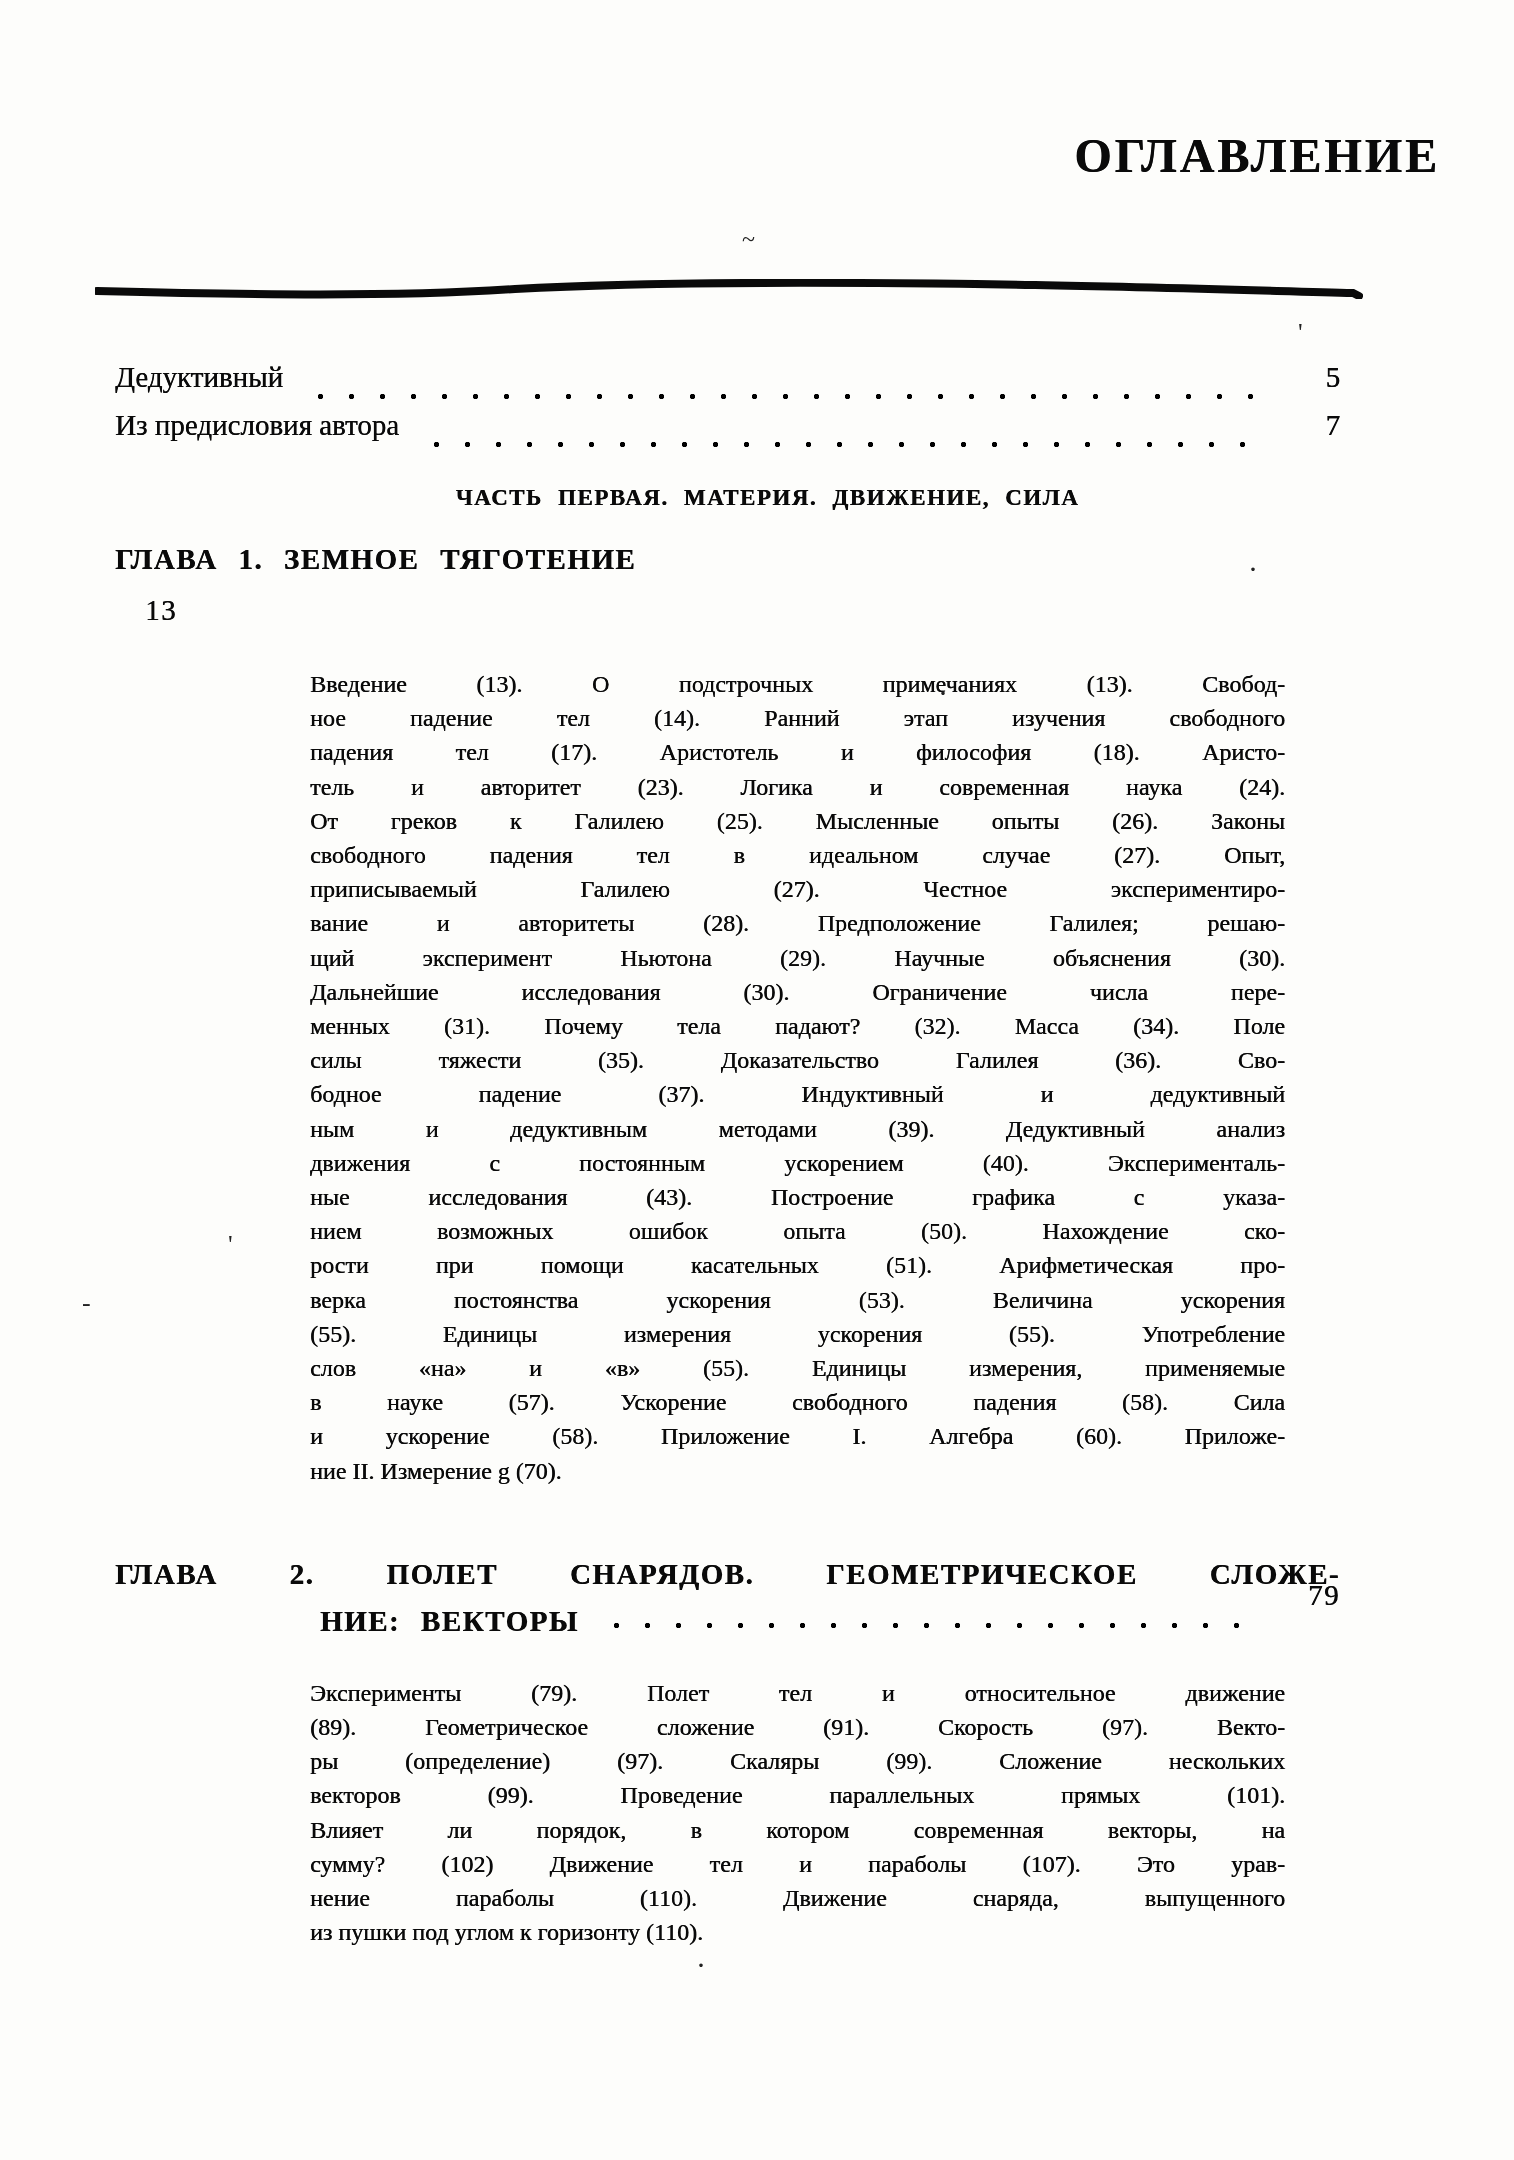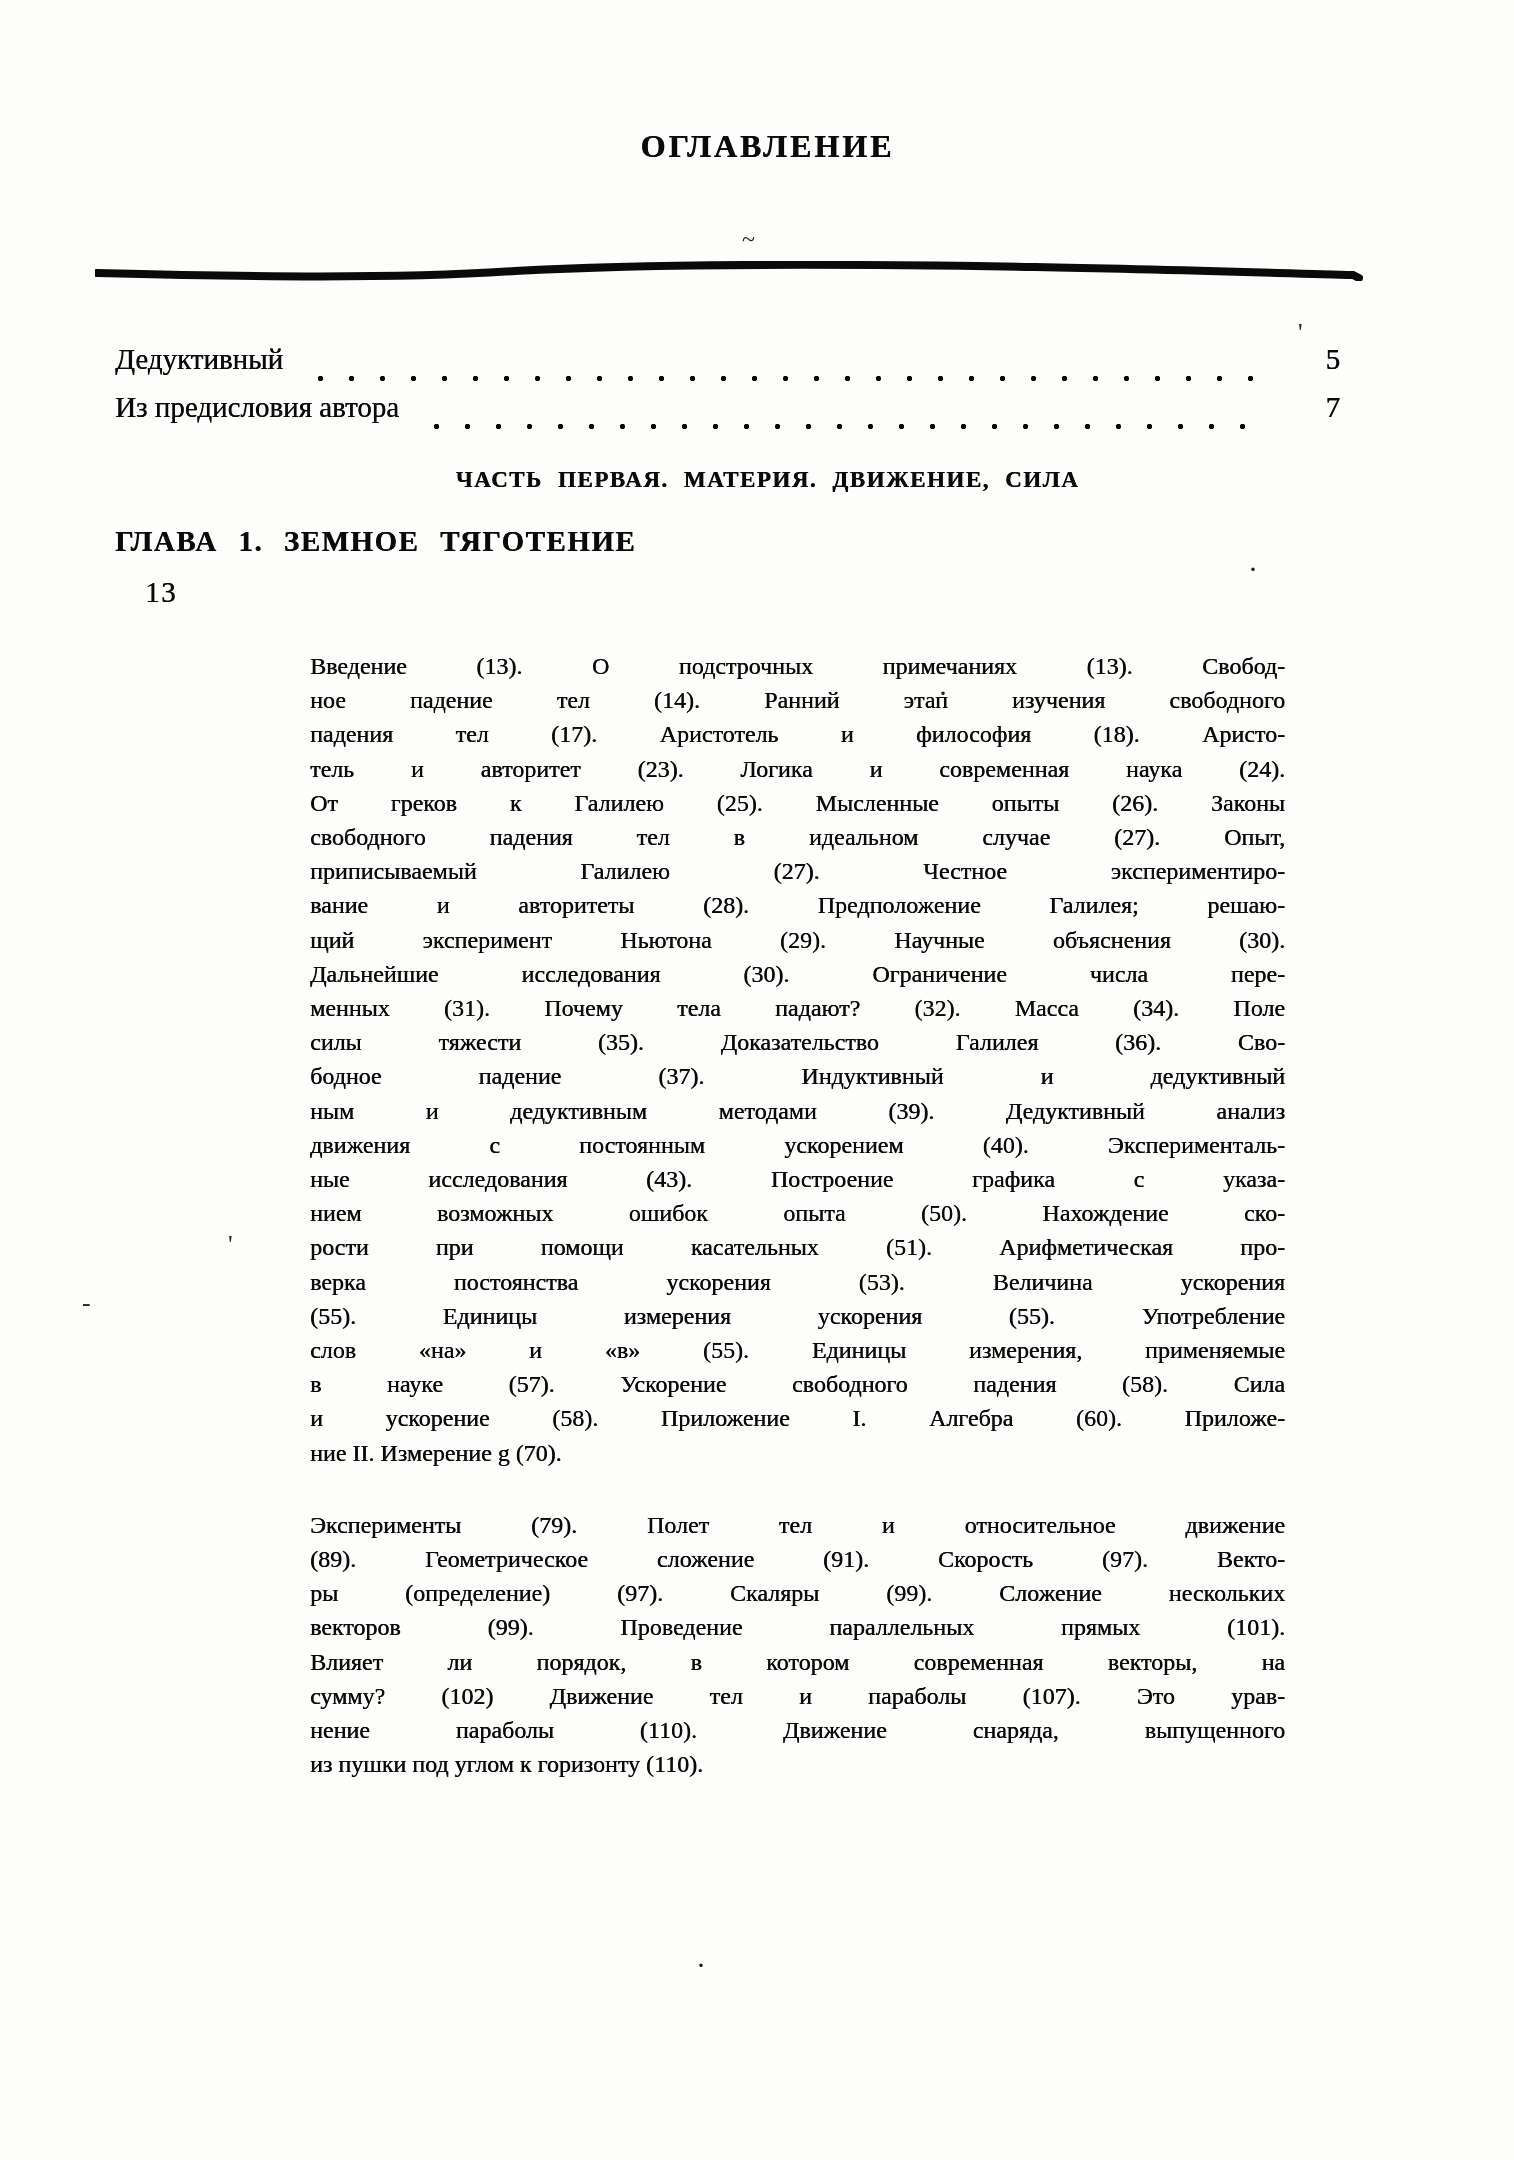--- a/index.html
+++ b/index.html
@@ -9,23 +9,23 @@
     margin: 0 auto;
     background: #fdfdfb;
     color: #0a0a0a;
     font-family: "Liberation Serif", "DejaVu Serif", serif;
     box-sizing: border-box;
     padding: 128px 174px 0 95px;
     overflow: hidden;
     text-shadow: 0.4px 0 0 currentColor;
   }
   .title {
-    text-align: center;
+    text-align: right;
     margin: 0 -100px 0 0;
-    font-size: 32px;
+    font-size: 48px;
     font-weight: 700;
     letter-spacing: 3px;
   }
   .rule-wrap { margin-top: 96px; height: 20px; }
   .toc-front { margin-top: 62px; }
   .toc-row {
     display: flex; align-items: baseline;
     padding-left: 20px;
     font-size: 29px;
     min-height: 48px;
@@ -148,20 +148,28 @@
       <div class="tline">нием возможных ошибок опыта (50). Нахождение ско-</div>
       <div class="tline">рости при помощи касательных (51). Арифметическая про-</div>
       <div class="tline">верка постоянства ускорения (53). Величина ускорения</div>
       <div class="tline">(55). Единицы измерения ускорения (55). Употребление</div>
       <div class="tline">слов «на» и «в» (55). Единицы измерения, применяемые</div>
       <div class="tline">в науке (57). Ускорение свободного падения (58). Сила</div>
       <div class="tline">и ускорение (58). Приложение I. Алгебра (60). Приложе-</div>
       <div class="tline last">ние II. Измерение g (70).</div>
     </div>
 
+  <div class="ch2-block">
+    <div class="ch2-line1">ГЛАВА 2. ПОЛЕТ СНАРЯДОВ. ГЕОМЕТРИЧЕСКОЕ СЛОЖЕ-</div>
+    <div class="ch2-row2">
+      <span class="toc-label">НИЕ: ВЕКТОРЫ</span>
+      <span class="leader"></span>
+      <span class="toc-page">79</span>
+    </div>
+  </div>
 
   <div class="summary summary2">
       <div class="tline">Эксперименты (79). Полет тел и относительное движение</div>
       <div class="tline">(89). Геометрическое сложение (91). Скорость (97). Векто-</div>
       <div class="tline">ры (определение) (97). Скаляры (99). Сложение нескольких</div>
       <div class="tline">векторов (99). Проведение параллельных прямых (101).</div>
       <div class="tline">Влияет ли порядок, в котором современная векторы, на</div>
       <div class="tline">сумму? (102) Движение тел и параболы (107). Это урав-</div>
       <div class="tline">нение параболы (110). Движение снаряда, выпущенного</div>
       <div class="tline last">из пушки под углом к горизонту (110).</div>

